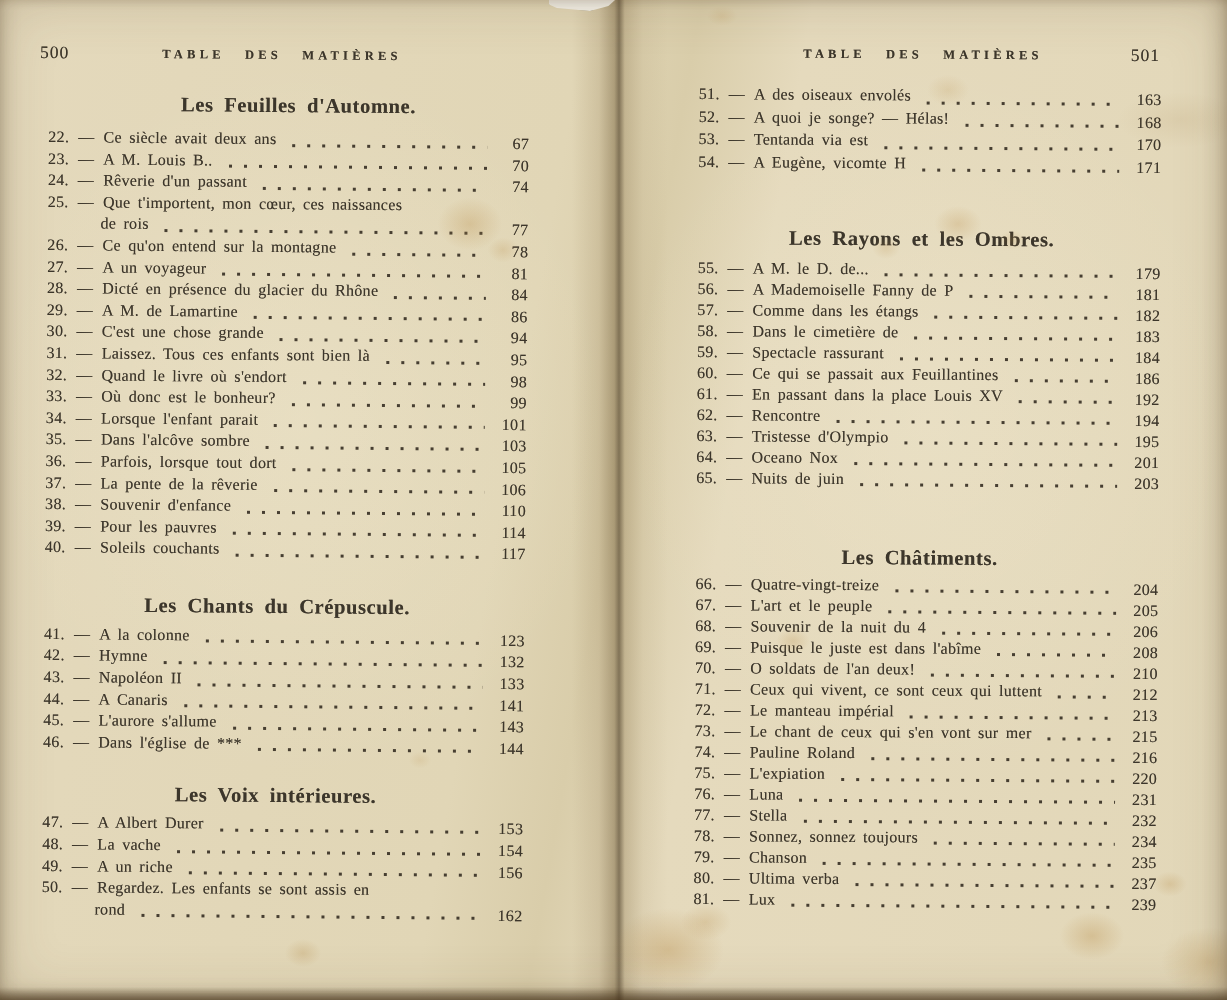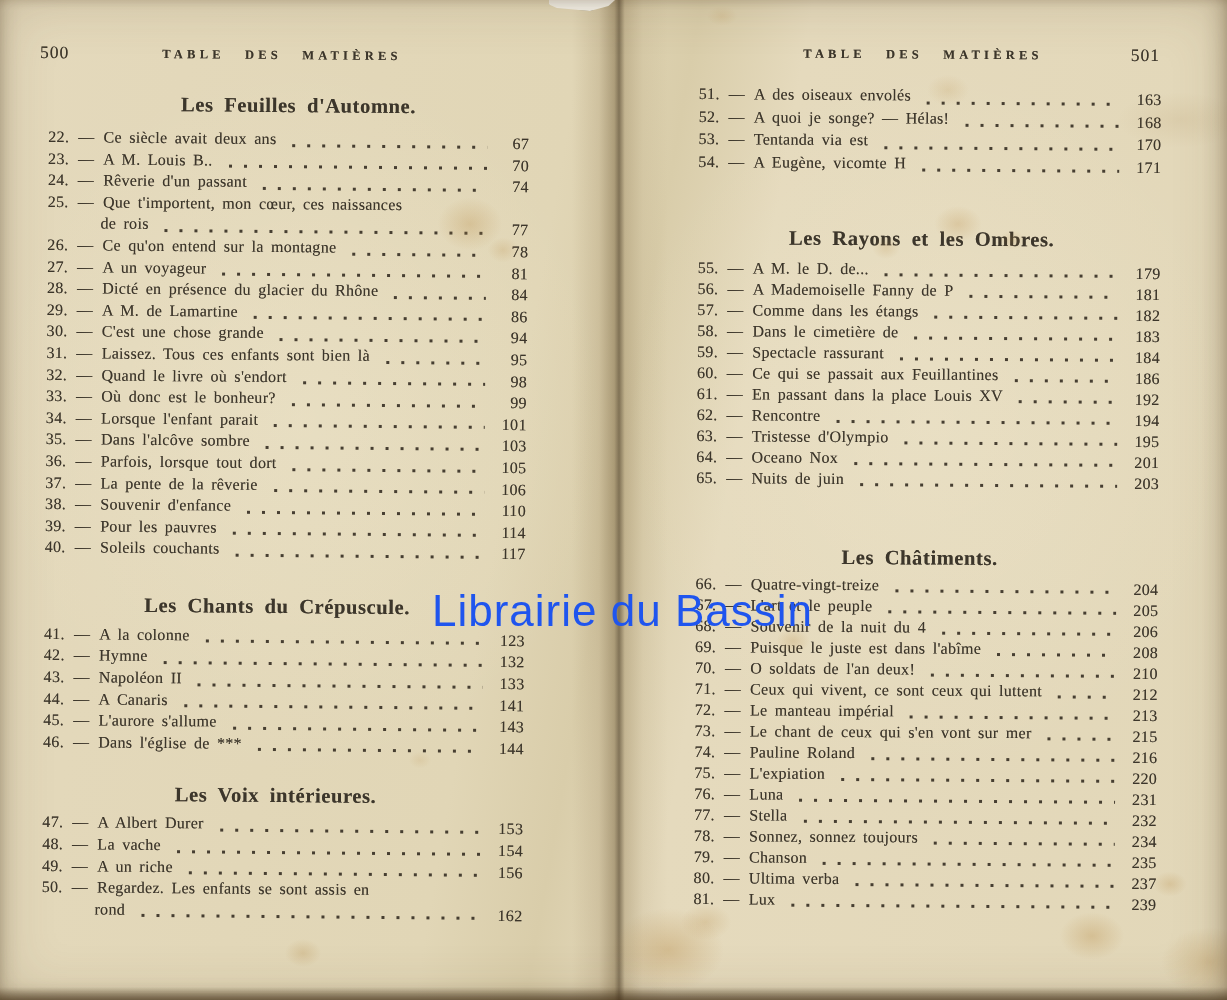--- a/index.html
+++ b/index.html
@@ -590,14 +590,13 @@
             </div>
           </div>
         </div>
       </div>
   </div>
 
   <div class="gutter"></div>
   <div class="gutter-notch"></div>
   <div class="stains"></div>
   <div class="vignette"></div>
-  <div class="watermark">Librairie du Bassin</div>
 </div>
 
 </body></html>

